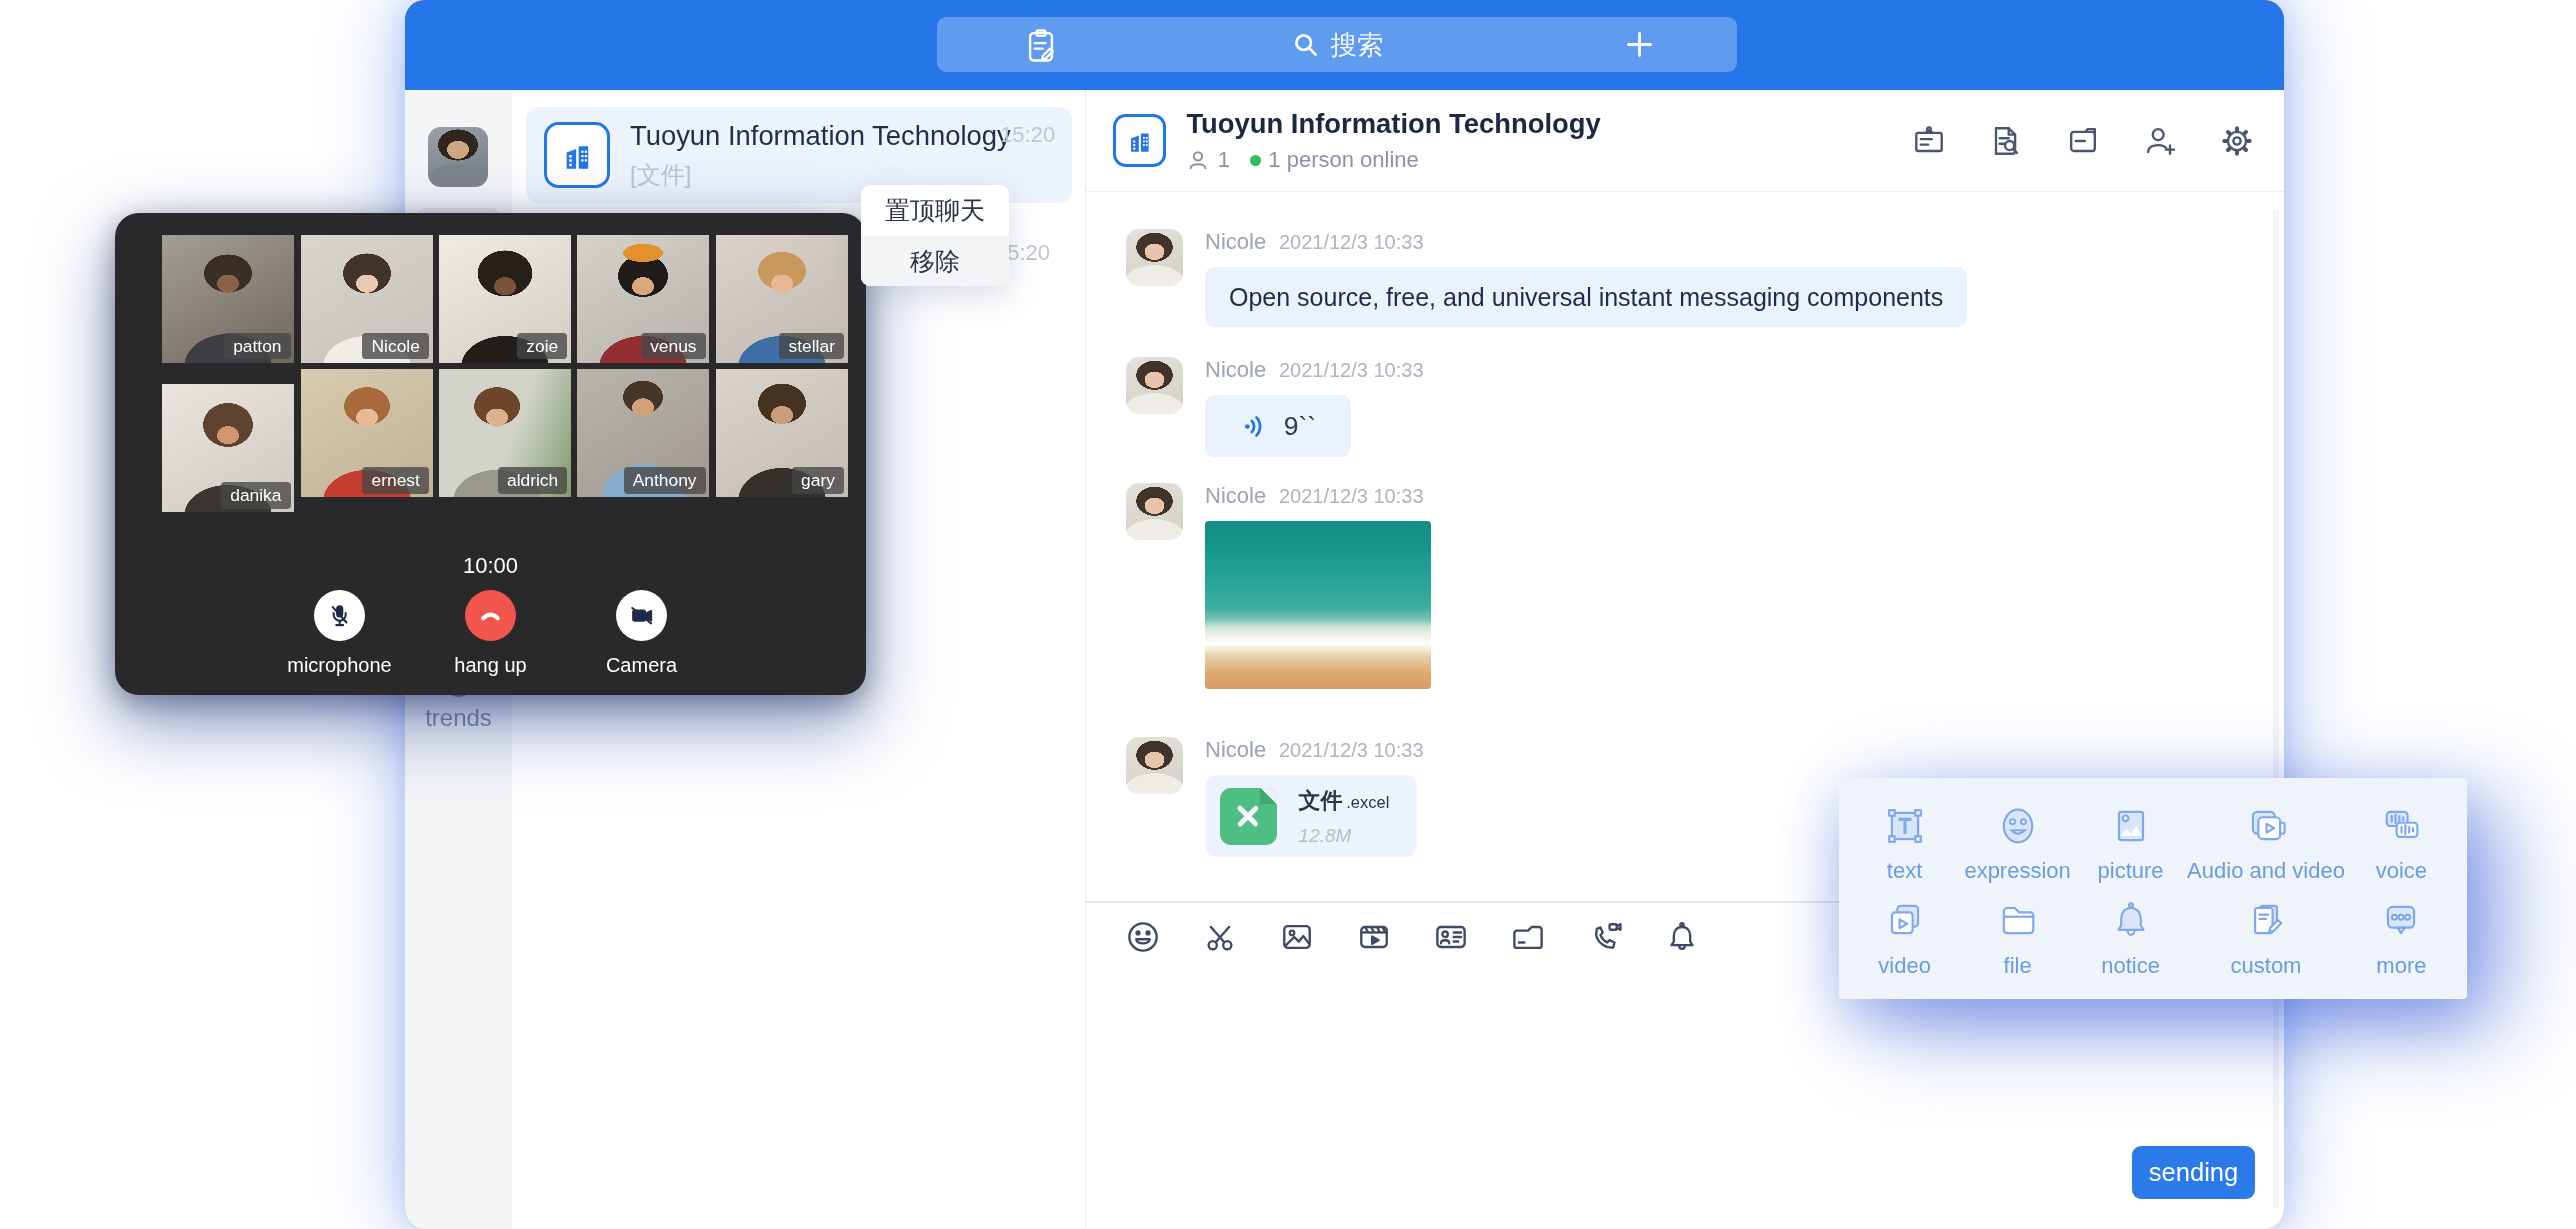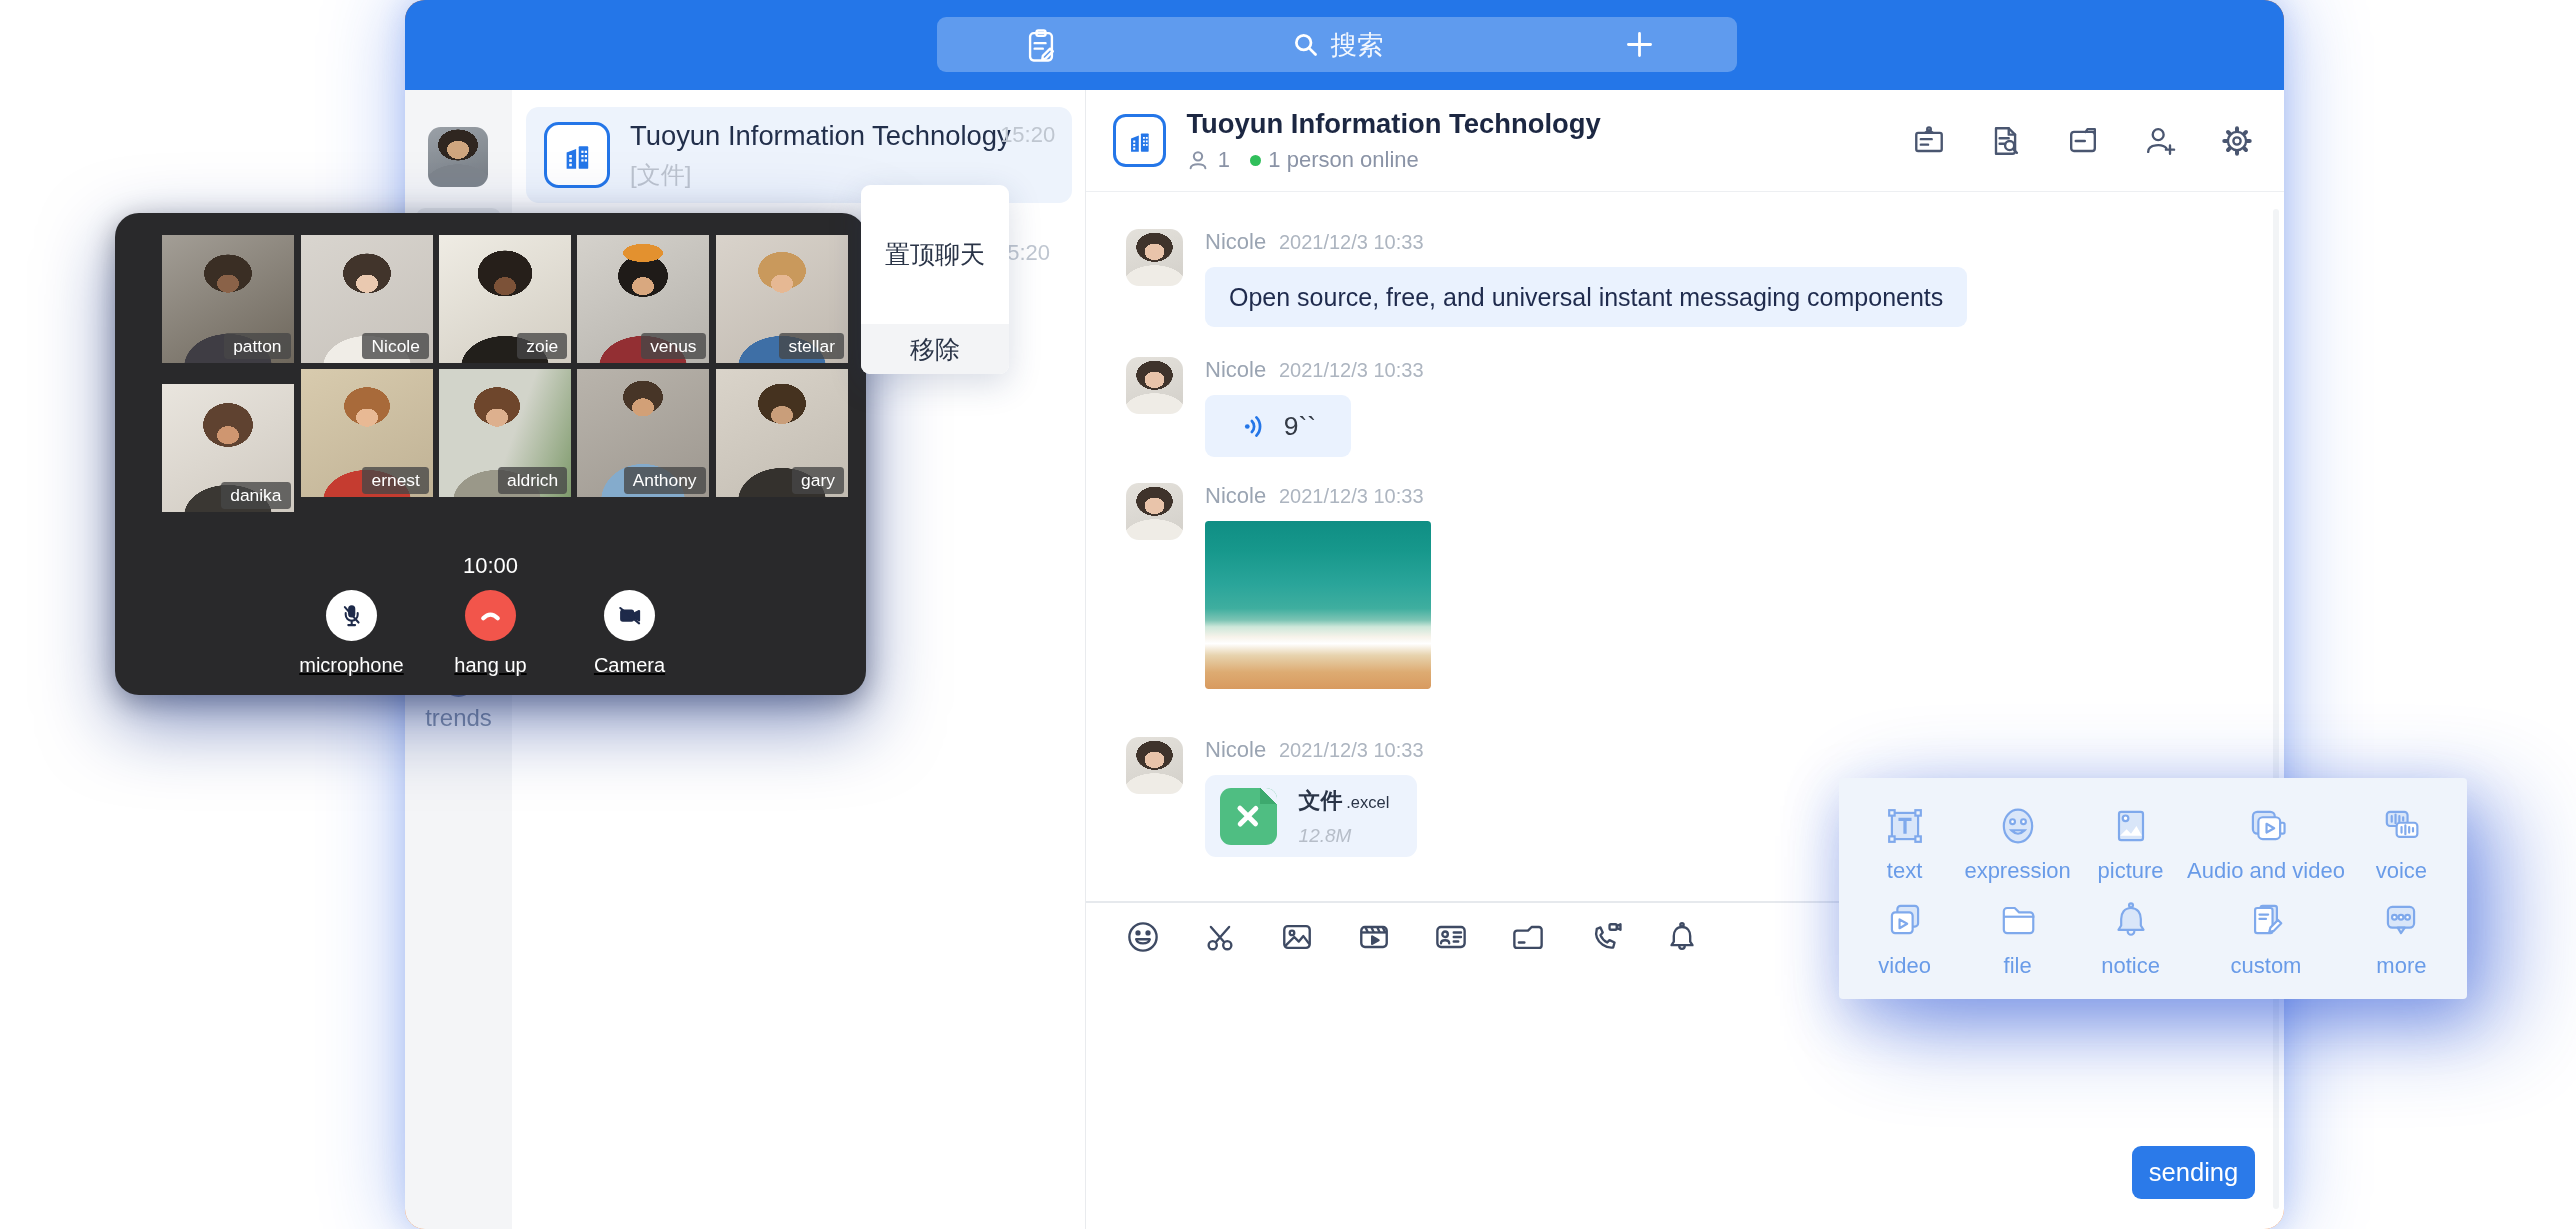--- a/index.html
+++ b/index.html
@@ -175,34 +175,34 @@
     linear-gradient(150deg,#b9b4ac,#9e9890);}
   .tile:nth-child(10){background:
     radial-gradient(ellipse 11px 9.1px at 50% 36%,#c99e7a 0 99%,transparent 100%),
     radial-gradient(ellipse 24px 20px at 50% 27%,#45321f 0 99%,transparent 100%),
     radial-gradient(ellipse 44px 33px at 50% 103%,#34312d 0 99%,transparent 100%),
     linear-gradient(150deg,#dad4ca,#c2bcb2);}
 
   .call-timer { position:absolute; left:0; right:0; top:340px; text-align:center;
     color:#fff; font-size:22px; }
   .call-controls { position:absolute; left:0; right:0; top:377px; display:flex;
-    justify-content:center; gap:32px;text-decoration:underline; }
+    justify-content:center; gap:44px; }
   .ctl { width:107px; text-align:center; }
   .cbtn { width:51px; height:51px; border-radius:50%; border:none; cursor:pointer;
     display:flex; align-items:center; justify-content:center; margin:0 auto; }
   .cbtn.white { background:#fff; }
   .cbtn.red { background:#F2554B; }
   .clabel { margin-top:12.8px; color:#fff; font-size:20px; white-space:nowrap; }
 
   
   .ctx-menu { position:absolute; left:861px; top:185px; width:148px; z-index:40;
     background:#fff; border-radius:9.1px; overflow:hidden;
     box-shadow:0 9.1px 33px rgba(40,60,110,.18); }
   .ctx-item { height:51px; display:flex; align-items:center; justify-content:center;
-    font-size:25px; color:#2A3447; cursor:pointer;margin-top:44px; }
+    font-size:25px; color:#2A3447; cursor:pointer; }
   .ctx-item.hovered { background:#F3F4F6; height:50px; }
 
   
   .attach-panel { position:absolute; left:1839px; top:778px; width:628px; height:221px;
     background:#EFF4FB; border-radius:4px; z-index:50;
     box-shadow:37px 27.4px 91px rgba(25,70,210,.45), 0 18.3px 55px rgba(25,70,210,.28);
     display:grid; grid-template-columns:repeat(5,1fr); grid-template-rows:1fr 1fr;
     padding:22px 9.1px 16.5px; row-gap:7.3px; }
   .ap-cell { text-align:center; cursor:pointer; }
   .ap-icon { height:51px; display:flex; align-items:center; justify-content:center; }

